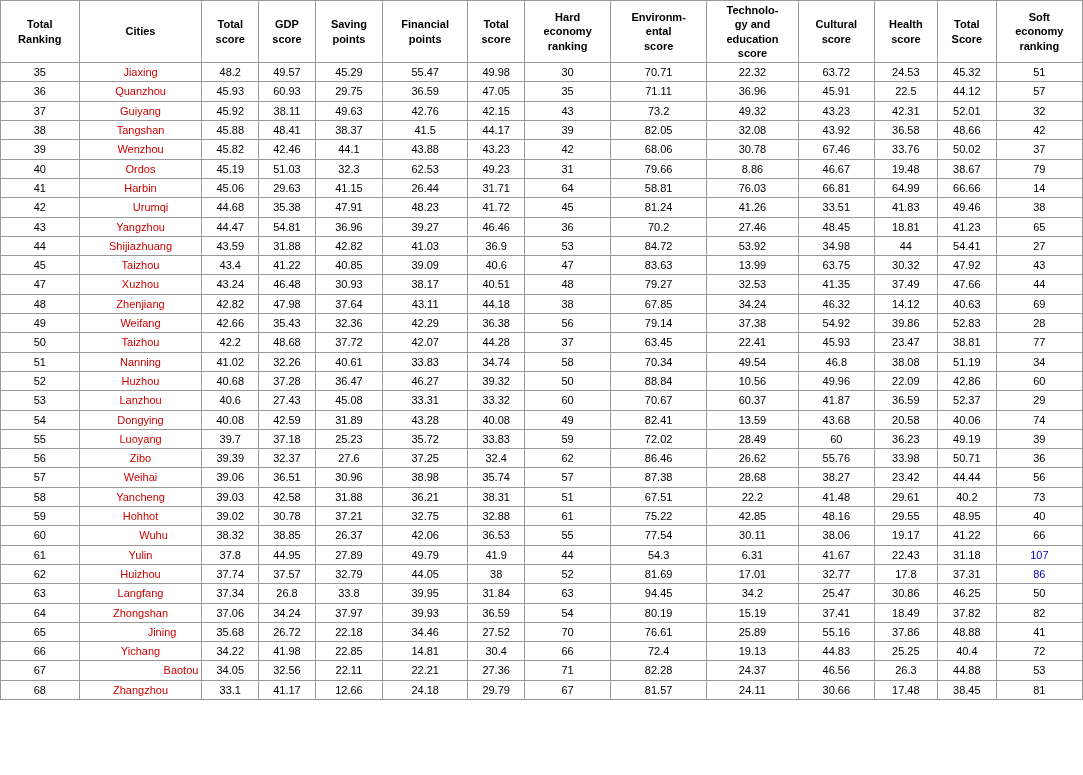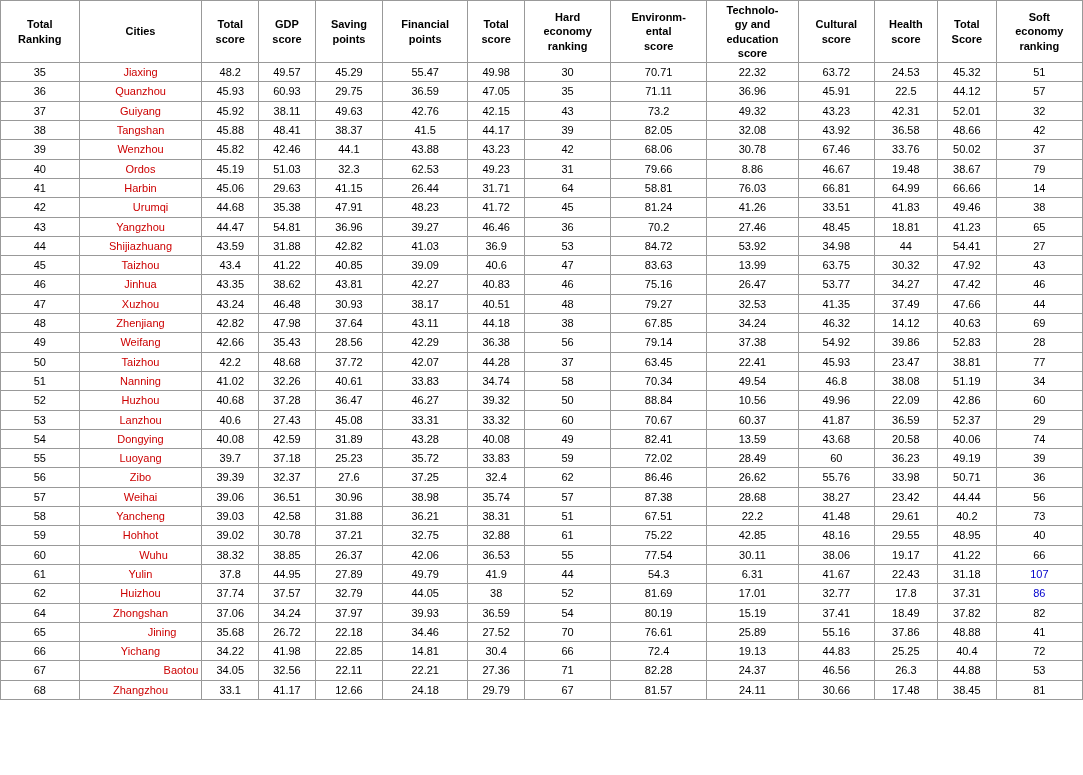--- a/index.html
+++ b/index.html
@@ -216,36 +216,20 @@
           <td>39.09</td>
           <td>40.6</td>
           <td>47</td>
           <td>83.63</td>
           <td>13.99</td>
           <td>63.75</td>
           <td>30.32</td>
           <td>47.92</td>
           <td>43</td>
         </tr>
-        <tr style="background: rgb(249, 249, 249);">
-          <td>46</td>
-          <td style="color: rgb(204, 0, 0);">Jinhua</td>
-          <td>43.35</td>
-          <td>38.62</td>
-          <td>43.81</td>
-          <td>42.27</td>
-          <td>40.83</td>
-          <td>46</td>
-          <td>75.16</td>
-          <td>26.47</td>
-          <td>53.77</td>
-          <td>34.27</td>
-          <td>47.42</td>
-          <td>46</td>
-        </tr>
         <tr style="background: rgb(255, 255, 255);">
           <td>47</td>
           <td style="color: rgb(204, 0, 0);">Xuzhou</td>
           <td>43.24</td>
           <td>46.48</td>
           <td>30.93</td>
           <td>38.17</td>
           <td>40.51</td>
           <td>48</td>
           <td>79.27</td>
@@ -269,21 +253,21 @@
           <td>46.32</td>
           <td>14.12</td>
           <td>40.63</td>
           <td>69</td>
         </tr>
         <tr style="background: rgb(255, 255, 255);">
           <td>49</td>
           <td style="color: rgb(204, 0, 0);">Weifang</td>
           <td>42.66</td>
           <td>35.43</td>
-          <td>28.56</td>
+          <td>32.36</td>
           <td>42.29</td>
           <td>36.38</td>
           <td>56</td>
           <td>79.14</td>
           <td>37.38</td>
           <td>54.92</td>
           <td>39.86</td>
           <td>52.83</td>
           <td>28</td>
         </tr>
@@ -488,20 +472,36 @@
           <td>44.05</td>
           <td>38</td>
           <td>52</td>
           <td>81.69</td>
           <td>17.01</td>
           <td>32.77</td>
           <td>17.8</td>
           <td>37.31</td>
           <td style="color: rgb(0, 0, 204);">86</td>
         </tr>
+        <tr style="background: rgb(255, 255, 255);">
+          <td>63</td>
+          <td style="color: rgb(204, 0, 0);">Langfang</td>
+          <td>37.34</td>
+          <td>26.8</td>
+          <td>33.8</td>
+          <td>39.95</td>
+          <td>31.84</td>
+          <td>63</td>
+          <td>94.45</td>
+          <td>34.2</td>
+          <td>25.47</td>
+          <td>30.86</td>
+          <td>46.25</td>
+          <td>50</td>
+        </tr>
         <tr style="background: rgb(249, 249, 249);">
           <td>64</td>
           <td style="color: rgb(204, 0, 0);">Zhongshan</td>
           <td>37.06</td>
           <td>34.24</td>
           <td>37.97</td>
           <td>39.93</td>
           <td>36.59</td>
           <td>54</td>
           <td>80.19</td>

